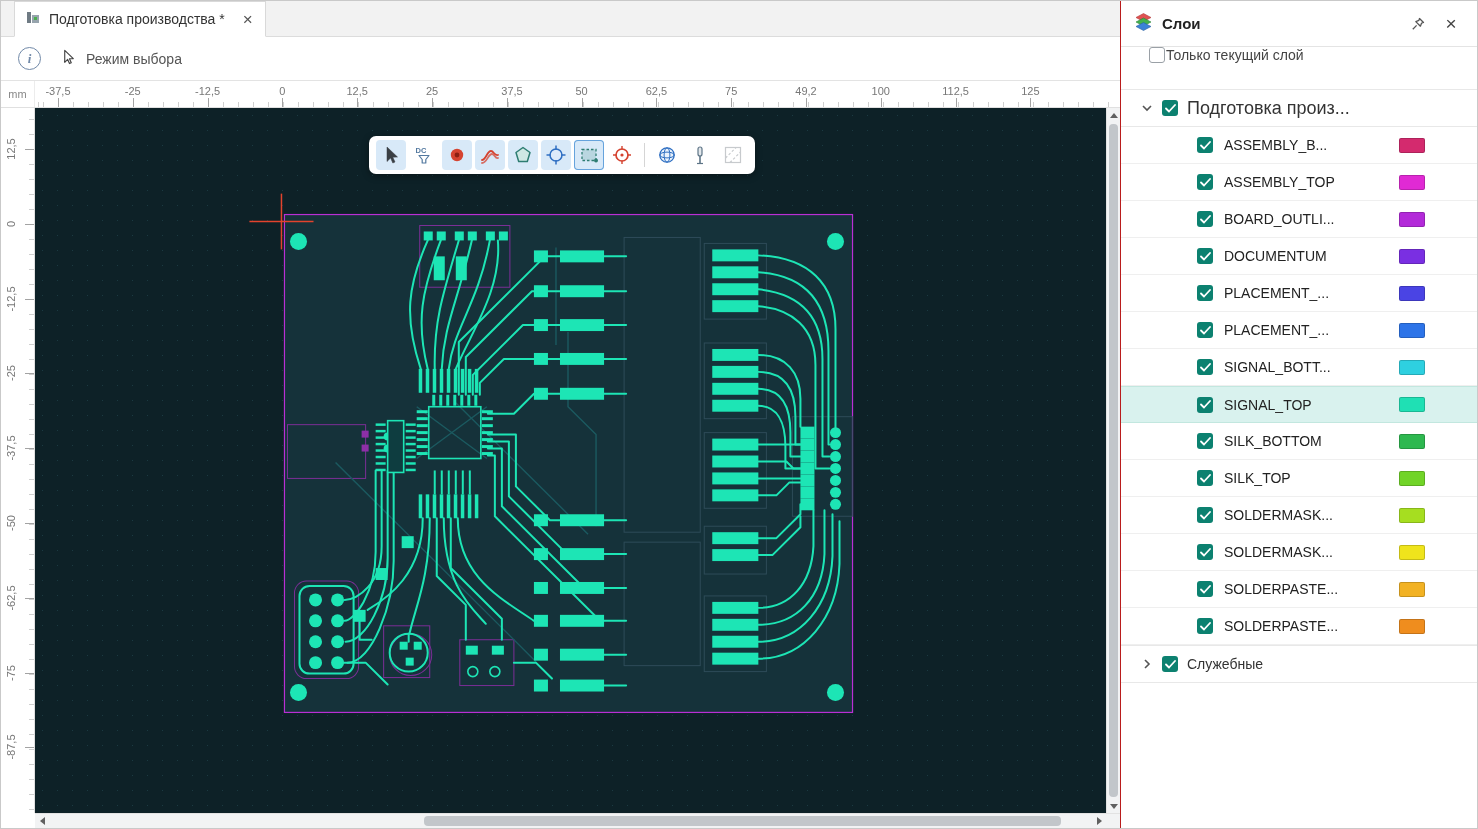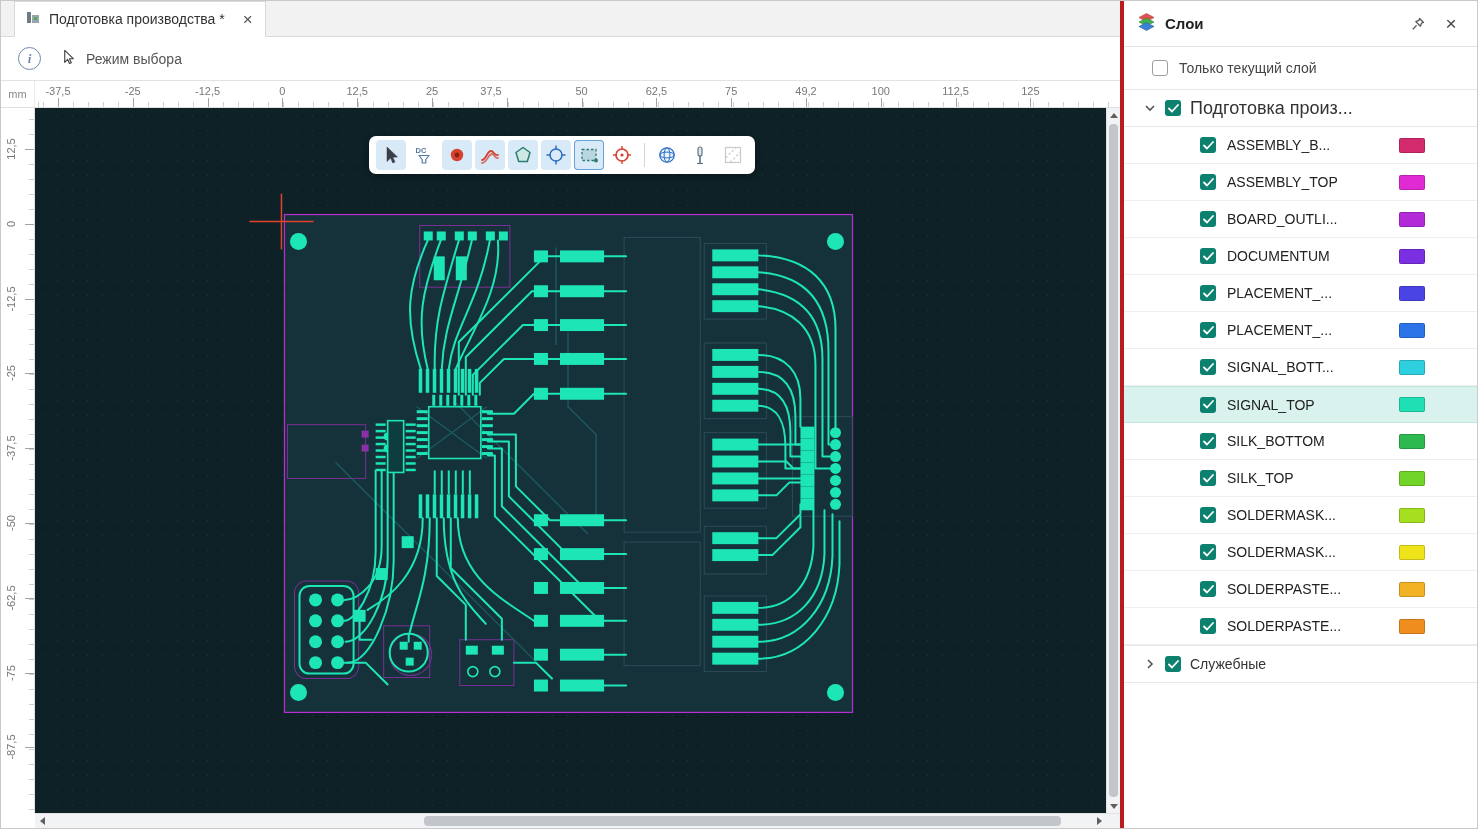--- a/index.html
+++ b/index.html
@@ -61,28 +61,28 @@
 
   .h-scroll-row { height:15px; display:flex; background:#fff; }
   .h-spacer { width:34px; background:#fff; }
   .h-scroll { flex:1; background:#f2f3f4; border-top:1px solid #e2e2e2; display:flex; }
   .h-scroll .scroll-arrow { height:auto; width:14px; }
   .h-track { flex:1; position:relative; }
   .h-thumb { position:absolute; top:2px; bottom:2px; left:36%; width:61%; background:#c2c6ca; border-radius:4px; }
   .h-corner { width:14px; background:#f2f3f4; border-top:1px solid #e2e2e2; }
 
   
-  .panel { width:357px; flex:none; border-left:4px solid #b91c1c; background:#fff; display:flex; flex-direction:column; }
+  .panel { width:357px; flex:none; border-left:1px solid #b91c1c; background:#fff; display:flex; flex-direction:column; }
   .panel-header { height:46px; flex:none; display:flex; align-items:center; gap:9px; padding:0 14px 0 13px; border-bottom:1px solid #e4e4e4; }
   .panel-title { font-weight:bold; font-size:15px; color:#222; }
   .panel-header .spacer { flex:1; }
   .pin-btn, .panel-close { display:flex; align-items:center; justify-content:center; width:24px; height:24px; }
   .panel-close { font-size:19px; color:#444; line-height:1; }
 
-  .only-row { height:42px; flex:none; display:flex; align-items:center; gap:11px; padding-left:28px; font-size:14px; color:#444; }
+  .only-row { height:42px; flex:none; display:flex; gap:1px; padding-left:28px; font-size:14px; color:#444; }
   .group-row { height:38px; flex:none; display:flex; align-items:center; gap:9px; padding-left:20px;
                border-top:1px solid #e8e8e8; border-bottom:1px solid #e8e8e8; font-size:18px; color:#333; }
   .service-row { height:38px; flex:none; display:flex; align-items:center; gap:9px; padding-left:20px;
                  border-top:1px solid #e8e8e8; border-bottom:1px solid #e8e8e8; font-size:14px; color:#333; }
   .layers-list { flex:none; }
   .layer-row { height:37px; display:flex; align-items:center; gap:11px; padding-left:76px; border-bottom:1px solid #efefef;
                font-size:14px; color:#222; }
   .layer-row.selected { background:#d9f2ee; border-top:1px solid #c2e7df; border-bottom:1px solid #c2e7df; height:37px; }
   .layer-name { flex:0 1 auto; white-space:nowrap; }
   .swatch { margin-left:auto; margin-right:52px; width:26px; height:15px; border-radius:2px; border:1px solid rgba(0,0,0,.18); flex:none; }
@@ -134,21 +134,21 @@
           <span class="h-label" style="left: 97.8px;">-25</span>
           <span class="h-tick" style="left: 97.8px;"></span>
           <span class="h-label" style="left: 172.6px;">-12,5</span>
           <span class="h-tick" style="left: 172.6px;"></span>
           <span class="h-label" style="left: 247.4px;">0</span>
           <span class="h-tick" style="left: 247.4px;"></span>
           <span class="h-label" style="left: 322.2px;">12,5</span>
           <span class="h-tick" style="left: 322.2px;"></span>
           <span class="h-label" style="left: 397px;">25</span>
           <span class="h-tick" style="left: 397px;"></span>
-          <span class="h-label" style="left: 456px;">37,5</span>
+          <span class="h-label" style="left: 477px;">37,5</span>
           <span class="h-tick" style="left: 471.8px;"></span>
           <span class="h-label" style="left: 546.6px;">50</span>
           <span class="h-tick" style="left: 546.6px;"></span>
           <span class="h-label" style="left: 621.4px;">62,5</span>
           <span class="h-tick" style="left: 621.4px;"></span>
           <span class="h-label" style="left: 696.2px;">75</span>
           <span class="h-tick" style="left: 696.2px;"></span>
           <span class="h-label" style="left: 771px;">49,2</span>
           <span class="h-tick" style="left: 771px;"></span>
           <span class="h-label" style="left: 845.8px;">100</span>

